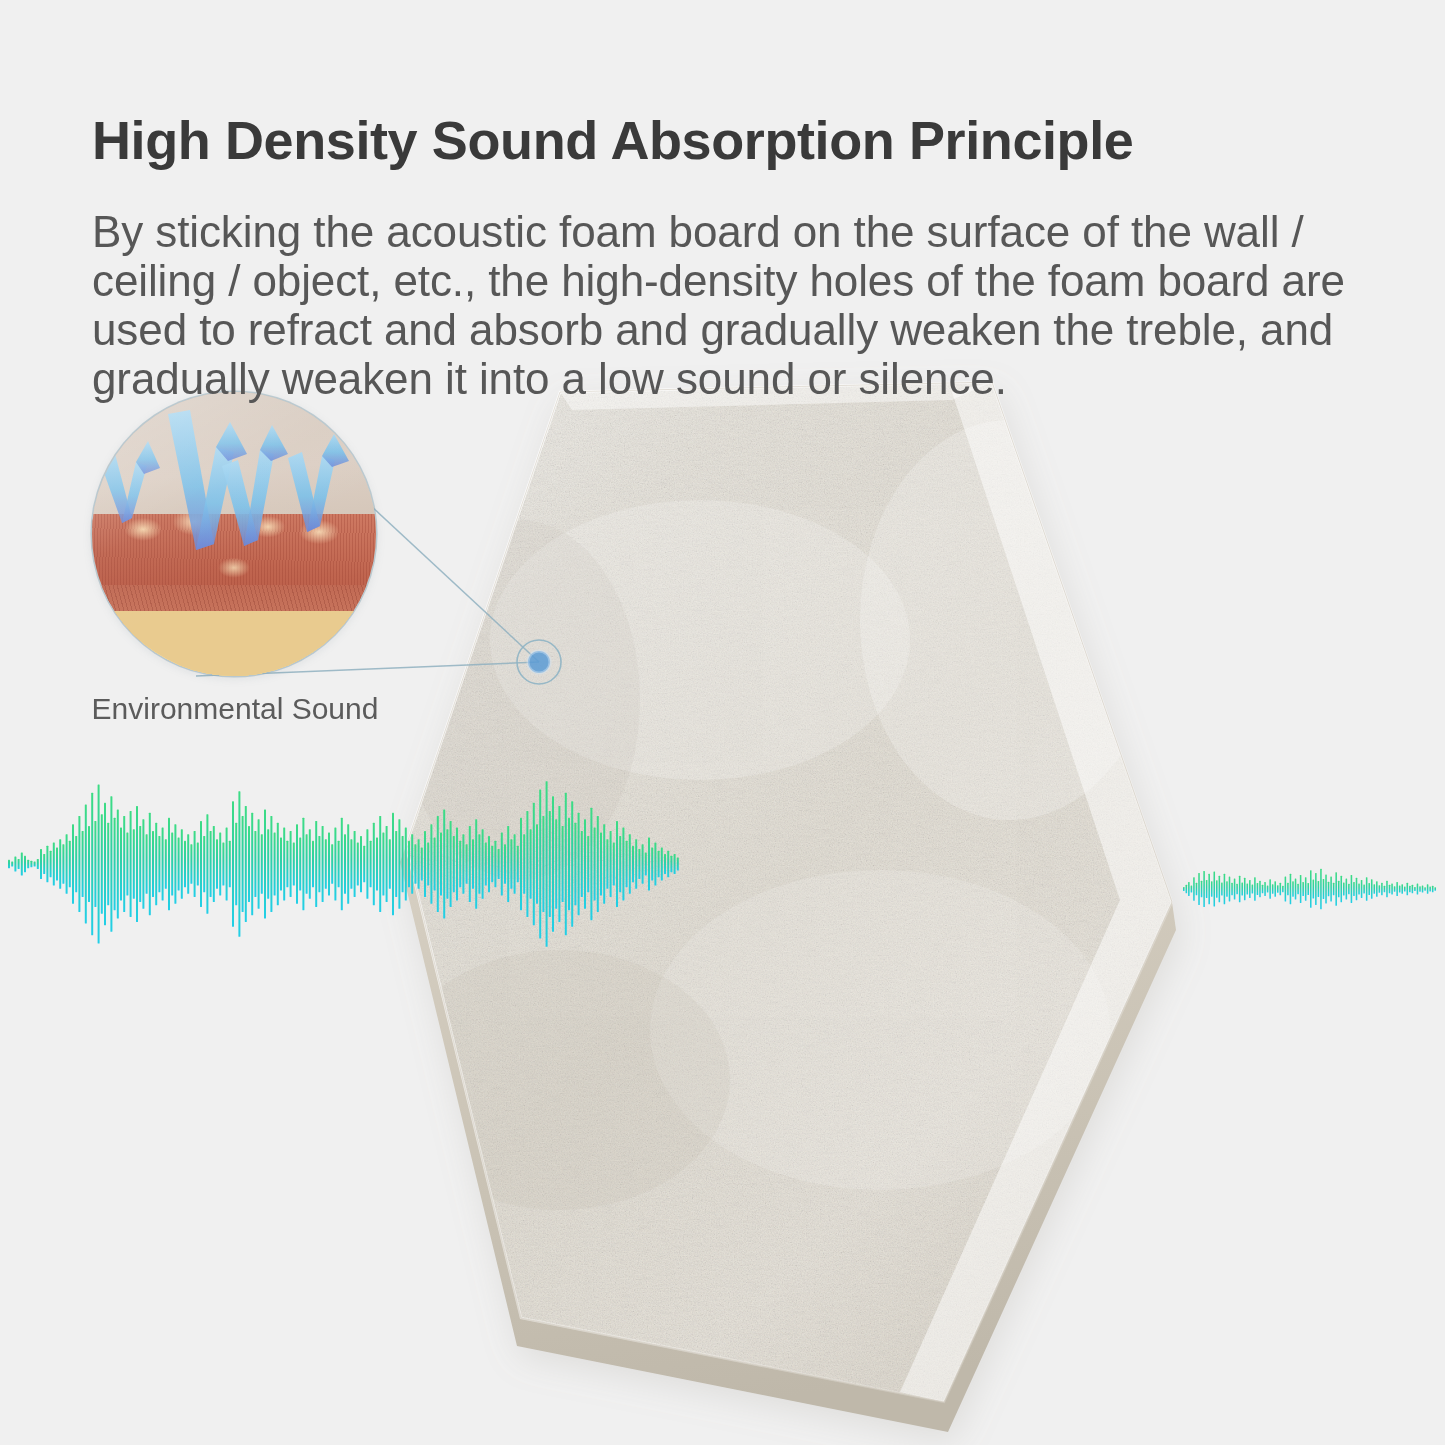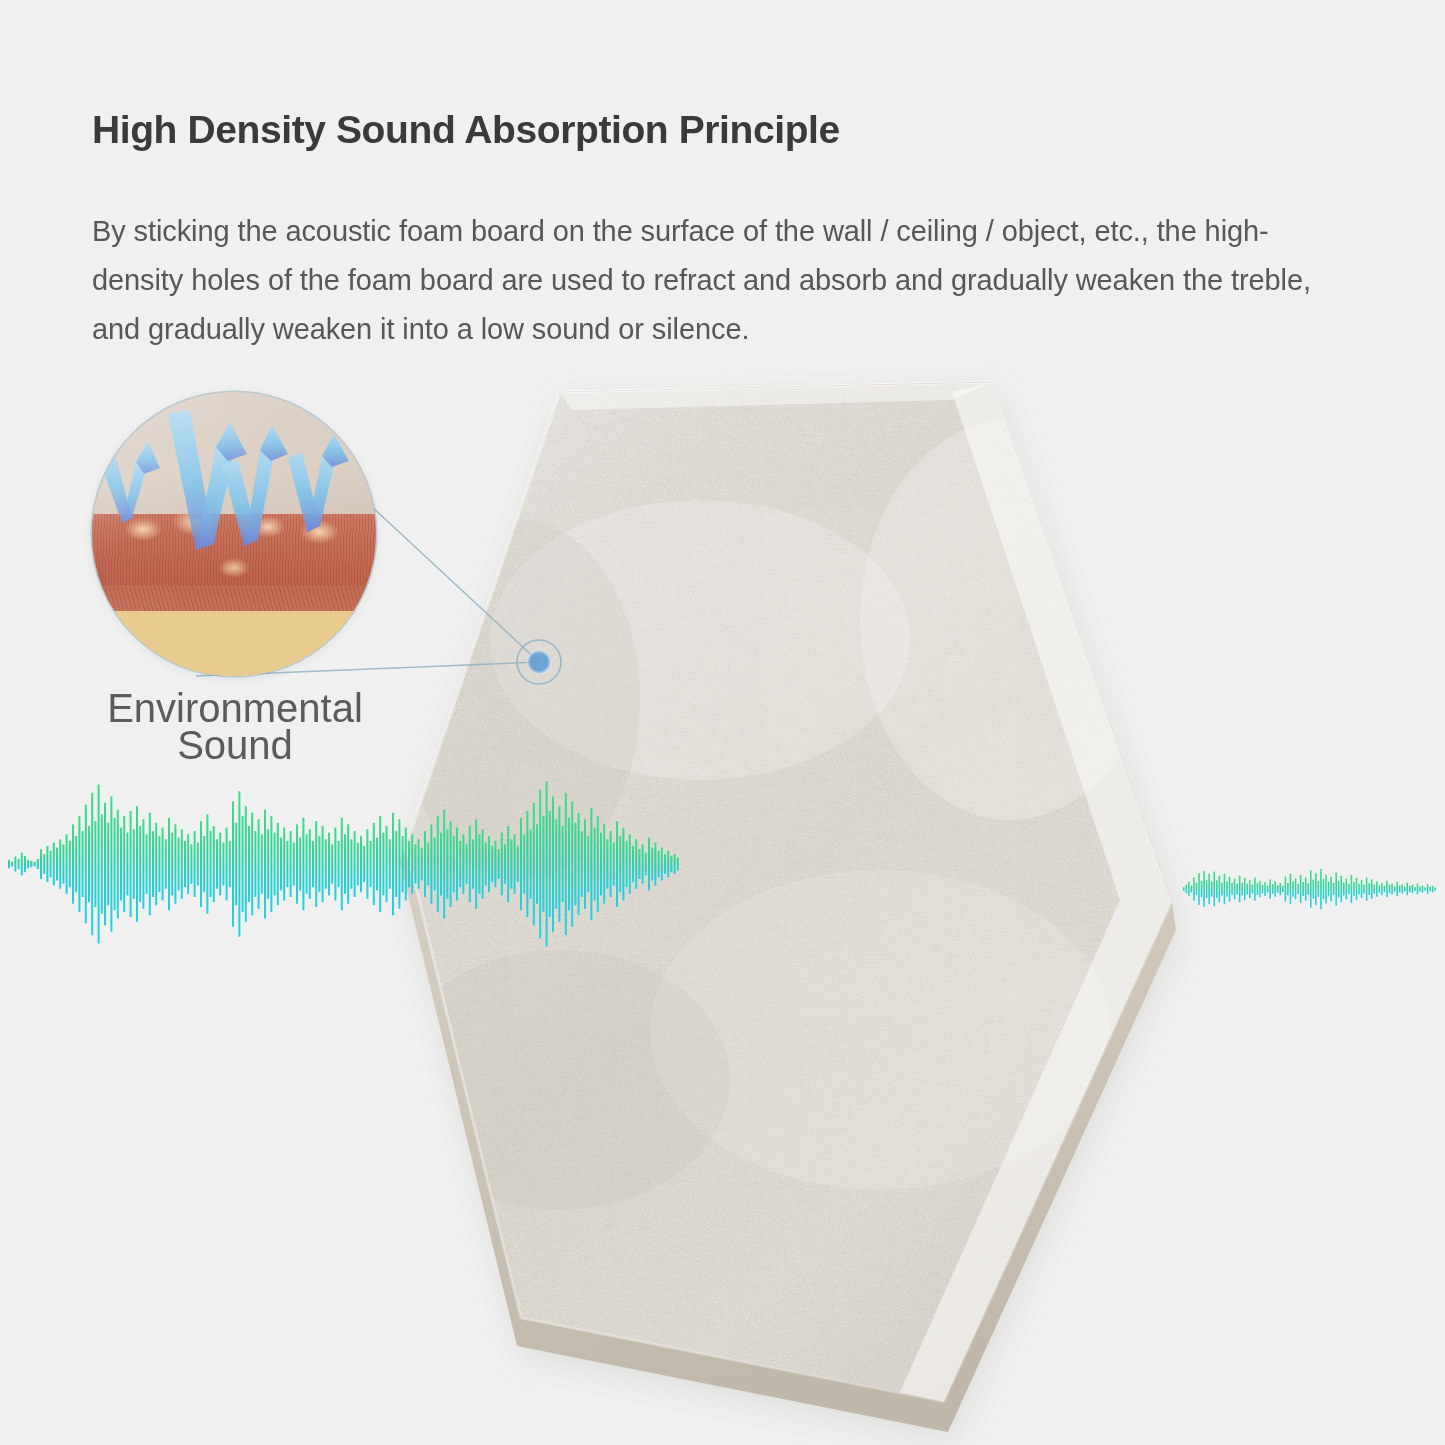--- a/index.html
+++ b/index.html
@@ -9,30 +9,30 @@
     font-family:"Liberation Sans", sans-serif;
     overflow:hidden;
     position:relative;
   }
   #stage{position:absolute;inset:0;width:1445px;height:1445px;}
 
   
   .title{
     position:absolute;left:92px;top:74px;
     width:1280px;
-    font-size:39px;line-height:60px;
+    font-size:54px;line-height:60px;
     font-weight:bold;
     color:#3a3a3a;
     letter-spacing:-0.4px;
     white-space:nowrap;
   }
   .body-copy{
     position:absolute;left:92px;top:176px;
     width:1262px;
-    font-size:29px;line-height:49px;
+    font-size:44px;line-height:49px;
     color:#575757;
     letter-spacing:-0.1px;
     margin-top:31px;
   }
 
   
   .magnifier{
     position:absolute;left:92px;top:392px;
     width:284px;height:284px;
     border-radius:50%;
@@ -80,21 +80,21 @@
   }
   .arrows{position:absolute;inset:0;}
 
   
   .leader{position:absolute;left:0;top:380px;width:620px;height:330px;overflow:visible;}
 
   
   .caption{
     position:absolute;left:60px;top:690px;width:350px;
     text-align:center;
-    font-size:40px;line-height:37px;
+    font-size:30px;line-height:37px;
     color:#5b5b5b;
   }
 
   
   .panel-wrap{position:absolute;left:0;top:0;width:1445px;height:1445px;}
 
   
   .wave{position:absolute;}
   .wave-left{left:8px;top:776px;width:672px;height:176px;}
   .wave-right{left:1183px;top:852px;width:254px;height:74px;}

